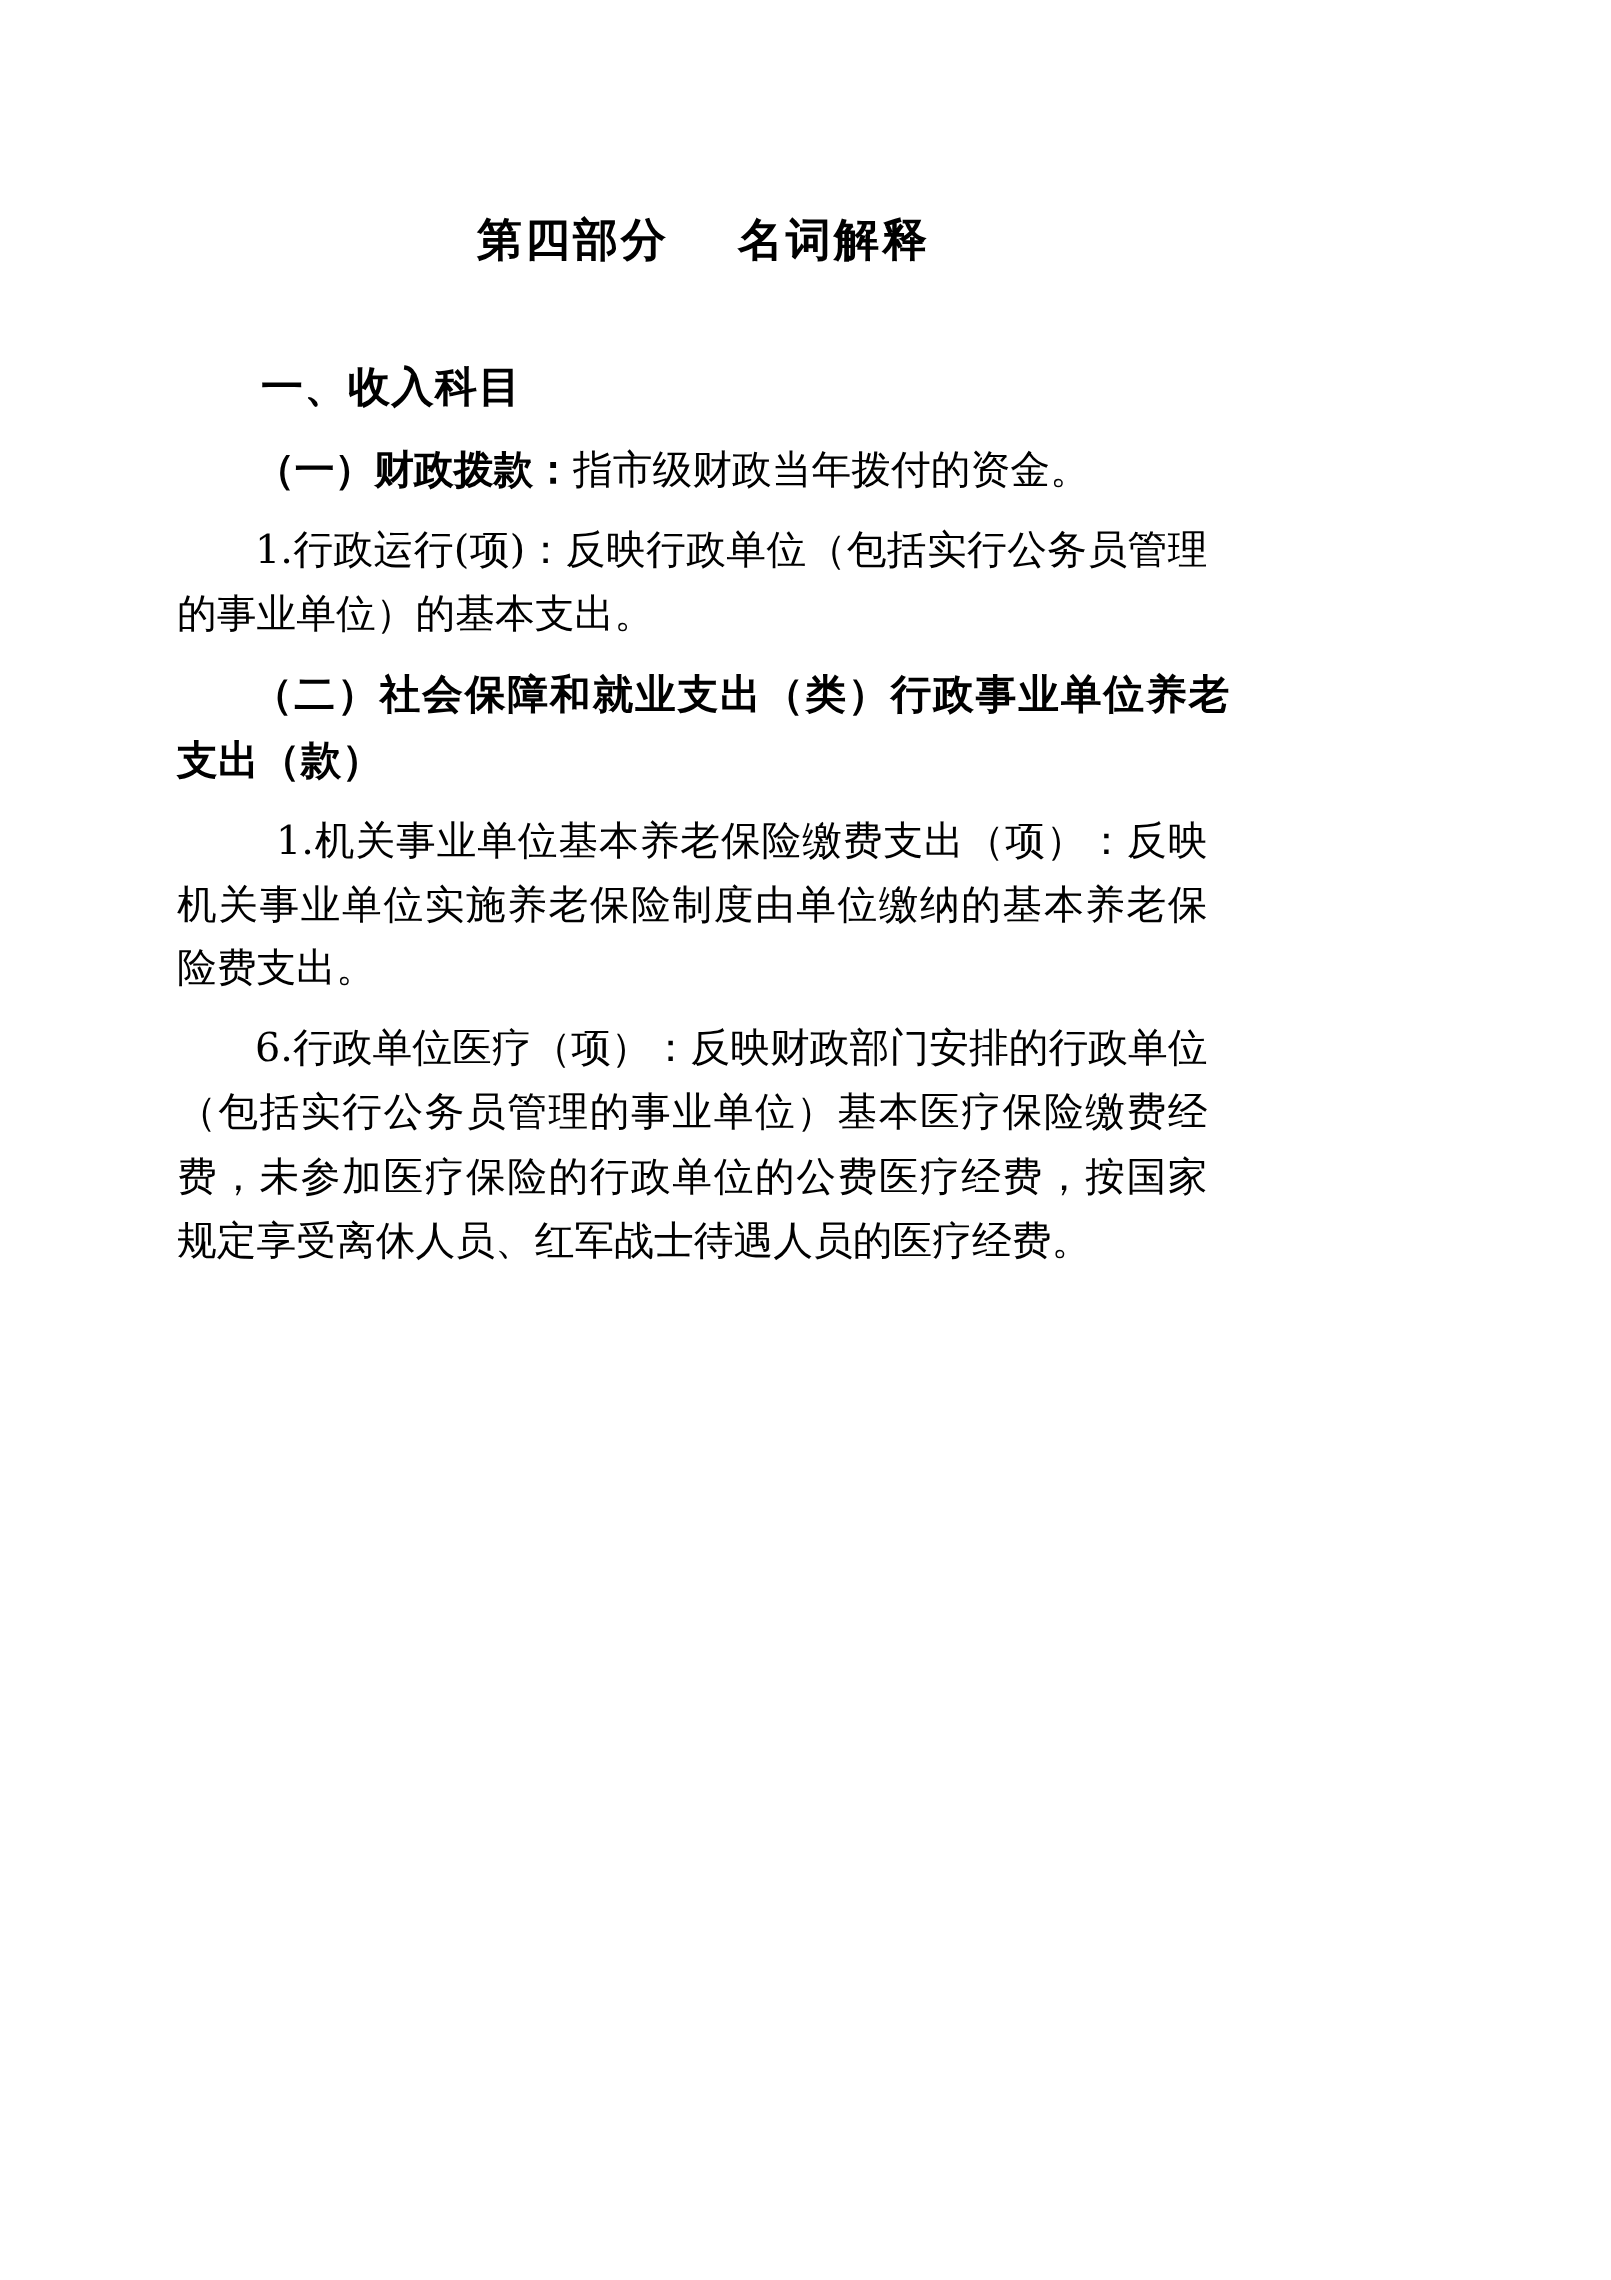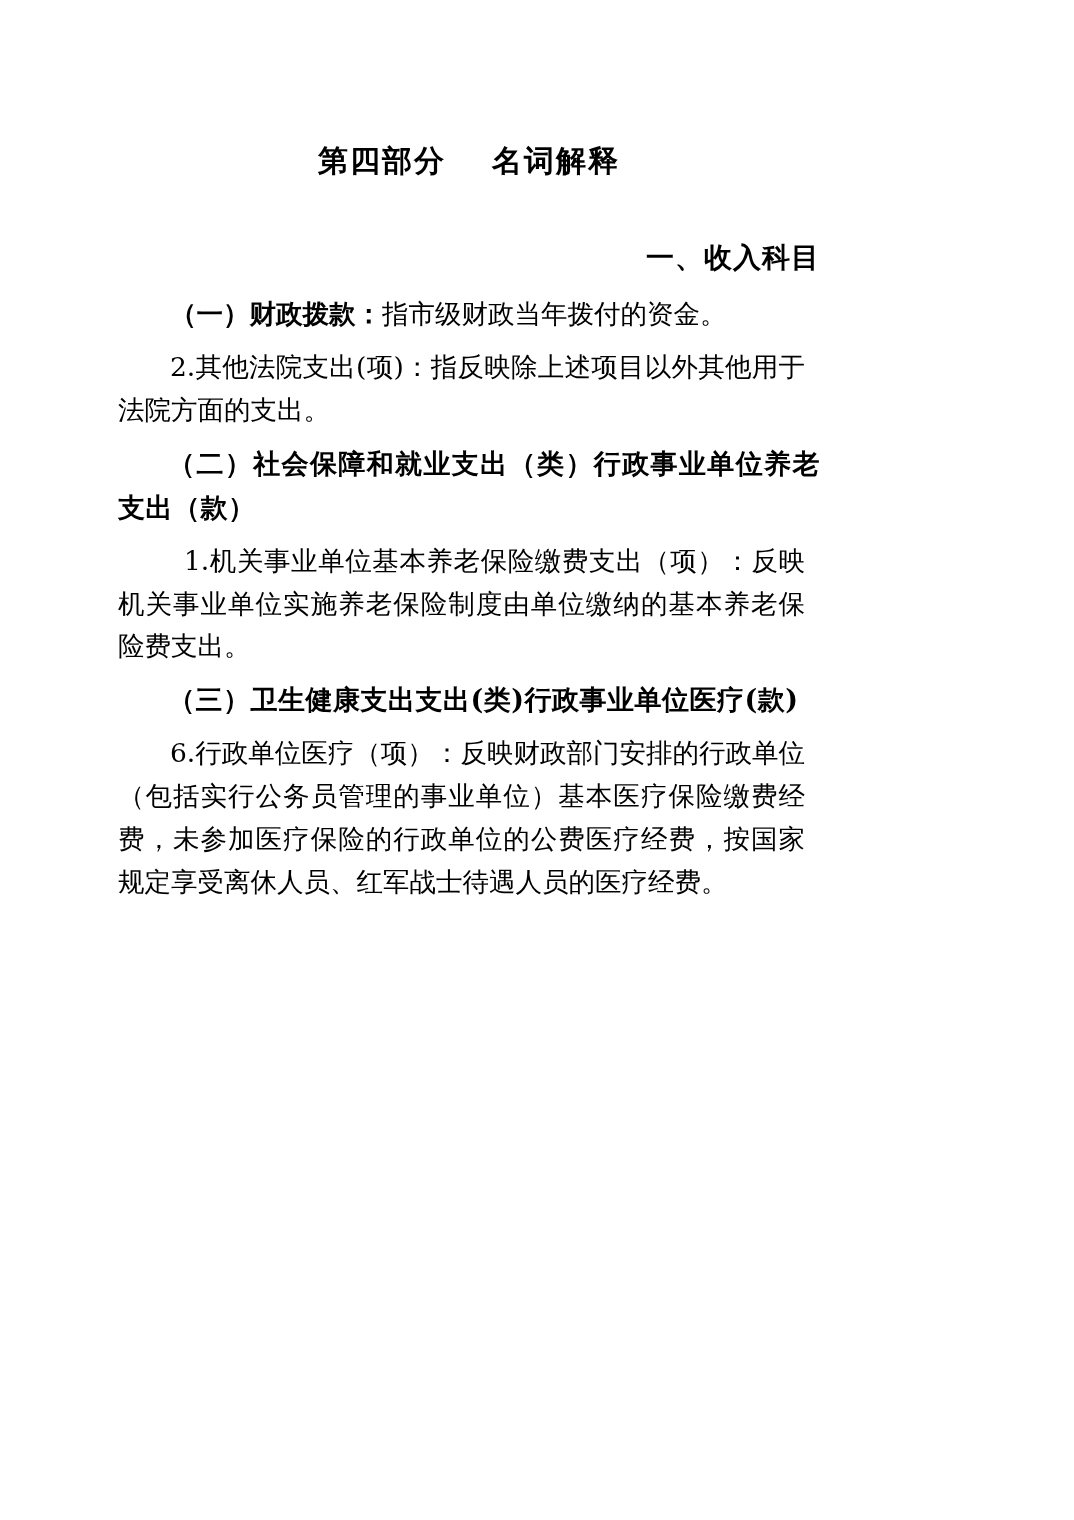--- a/index.html
+++ b/index.html
@@ -32,21 +32,20 @@
     display: inline-block;
     width: 46px;
   }
   .h-section {
     font-size: 28px;
     font-weight: bold;
     letter-spacing: 1px;
     margin: 0 0 14px 0;
     text-indent: 56px;
     line-height: 1.55;
-    text-align: right;
   }
   .h-sub {
     font-size: 27px;
     font-weight: bold;
     letter-spacing: 0.5px;
     margin: 0 0 10px 0;
     text-indent: 50px;
     line-height: 1.62;
     text-align: justify;
     text-justify: inter-ideograph;
@@ -71,20 +70,19 @@
 
 <div class="page">
 
   <div class="doc-title">
     <span>第四部分</span><span class="gap"></span><span>名词解释</span>
   </div>
 
   <div id="body-content">
       <div class="h-section"><span>一、收入科目</span></div>
       <div class="para"><span class="lead">（一）财政拨款：</span><span>指市级财政当年拨付的资金。</span></div>
-      <div class="para"><span>2.其他法院支出(项)：指反映除上述项目以外其他用于法院方面的支出。</span></div>
+      <div class="para"><span>1.行政运行(项)：反映行政单位（包括实行公务员管理的事业单位）的基本支出。</span></div>
       <div class="h-sub"><span>（二）社会保障和就业支出（类）行政事业单位养老支出（款）</span></div>
       <div class="para extra-indent"><span>1.机关事业单位基本养老保险缴费支出（项）：反映机关事业单位实施养老保险制度由单位缴纳的基本养老保险费支出。</span></div>
-      <div class="h-sub"><span>（三）卫生健康支出支出(类)行政事业单位医疗(款)</span></div>
       <div class="para"><span>6.行政单位医疗（项）：反映财政部门安排的行政单位（包括实行公务员管理的事业单位）基本医疗保险缴费经费，未参加医疗保险的行政单位的公费医疗经费，按国家规定享受离休人员、红军战士待遇人员的医疗经费。</span></div>
     </div>
 
 </div>
 
 </body></html>

